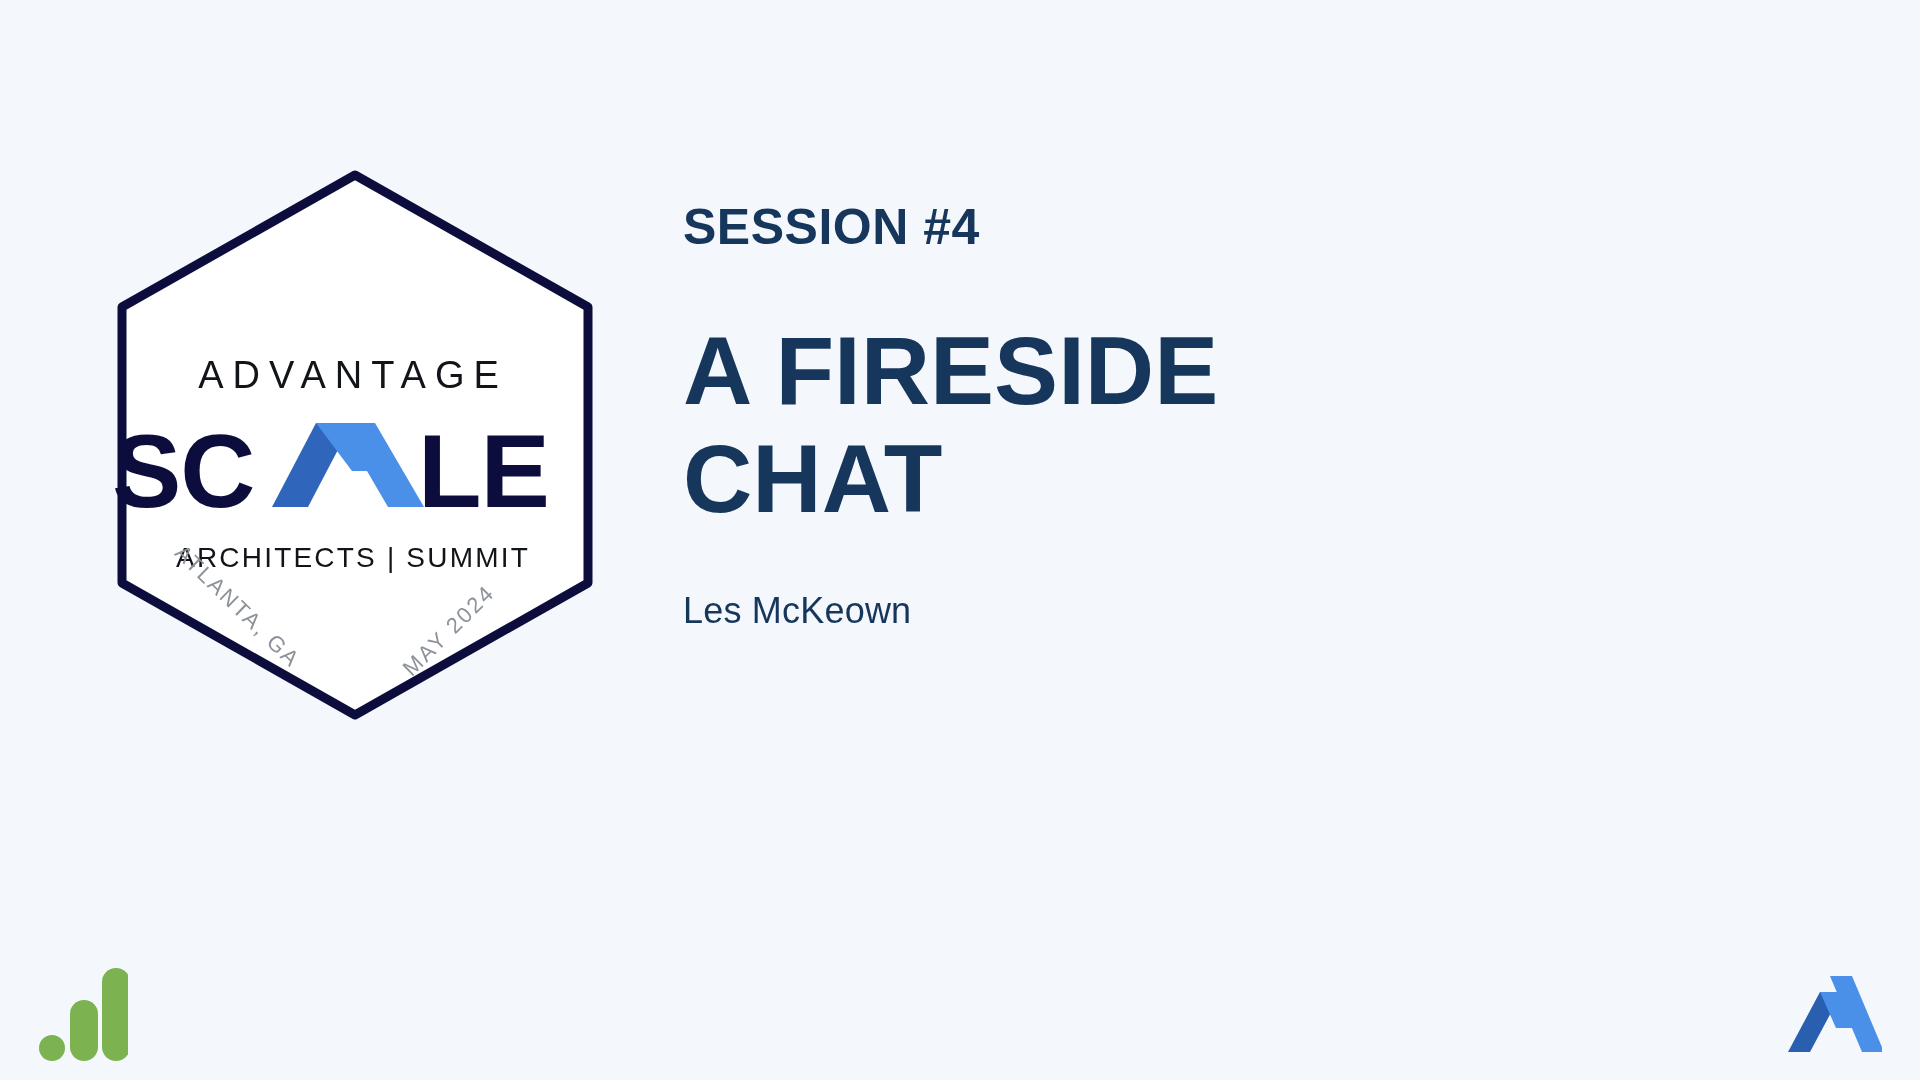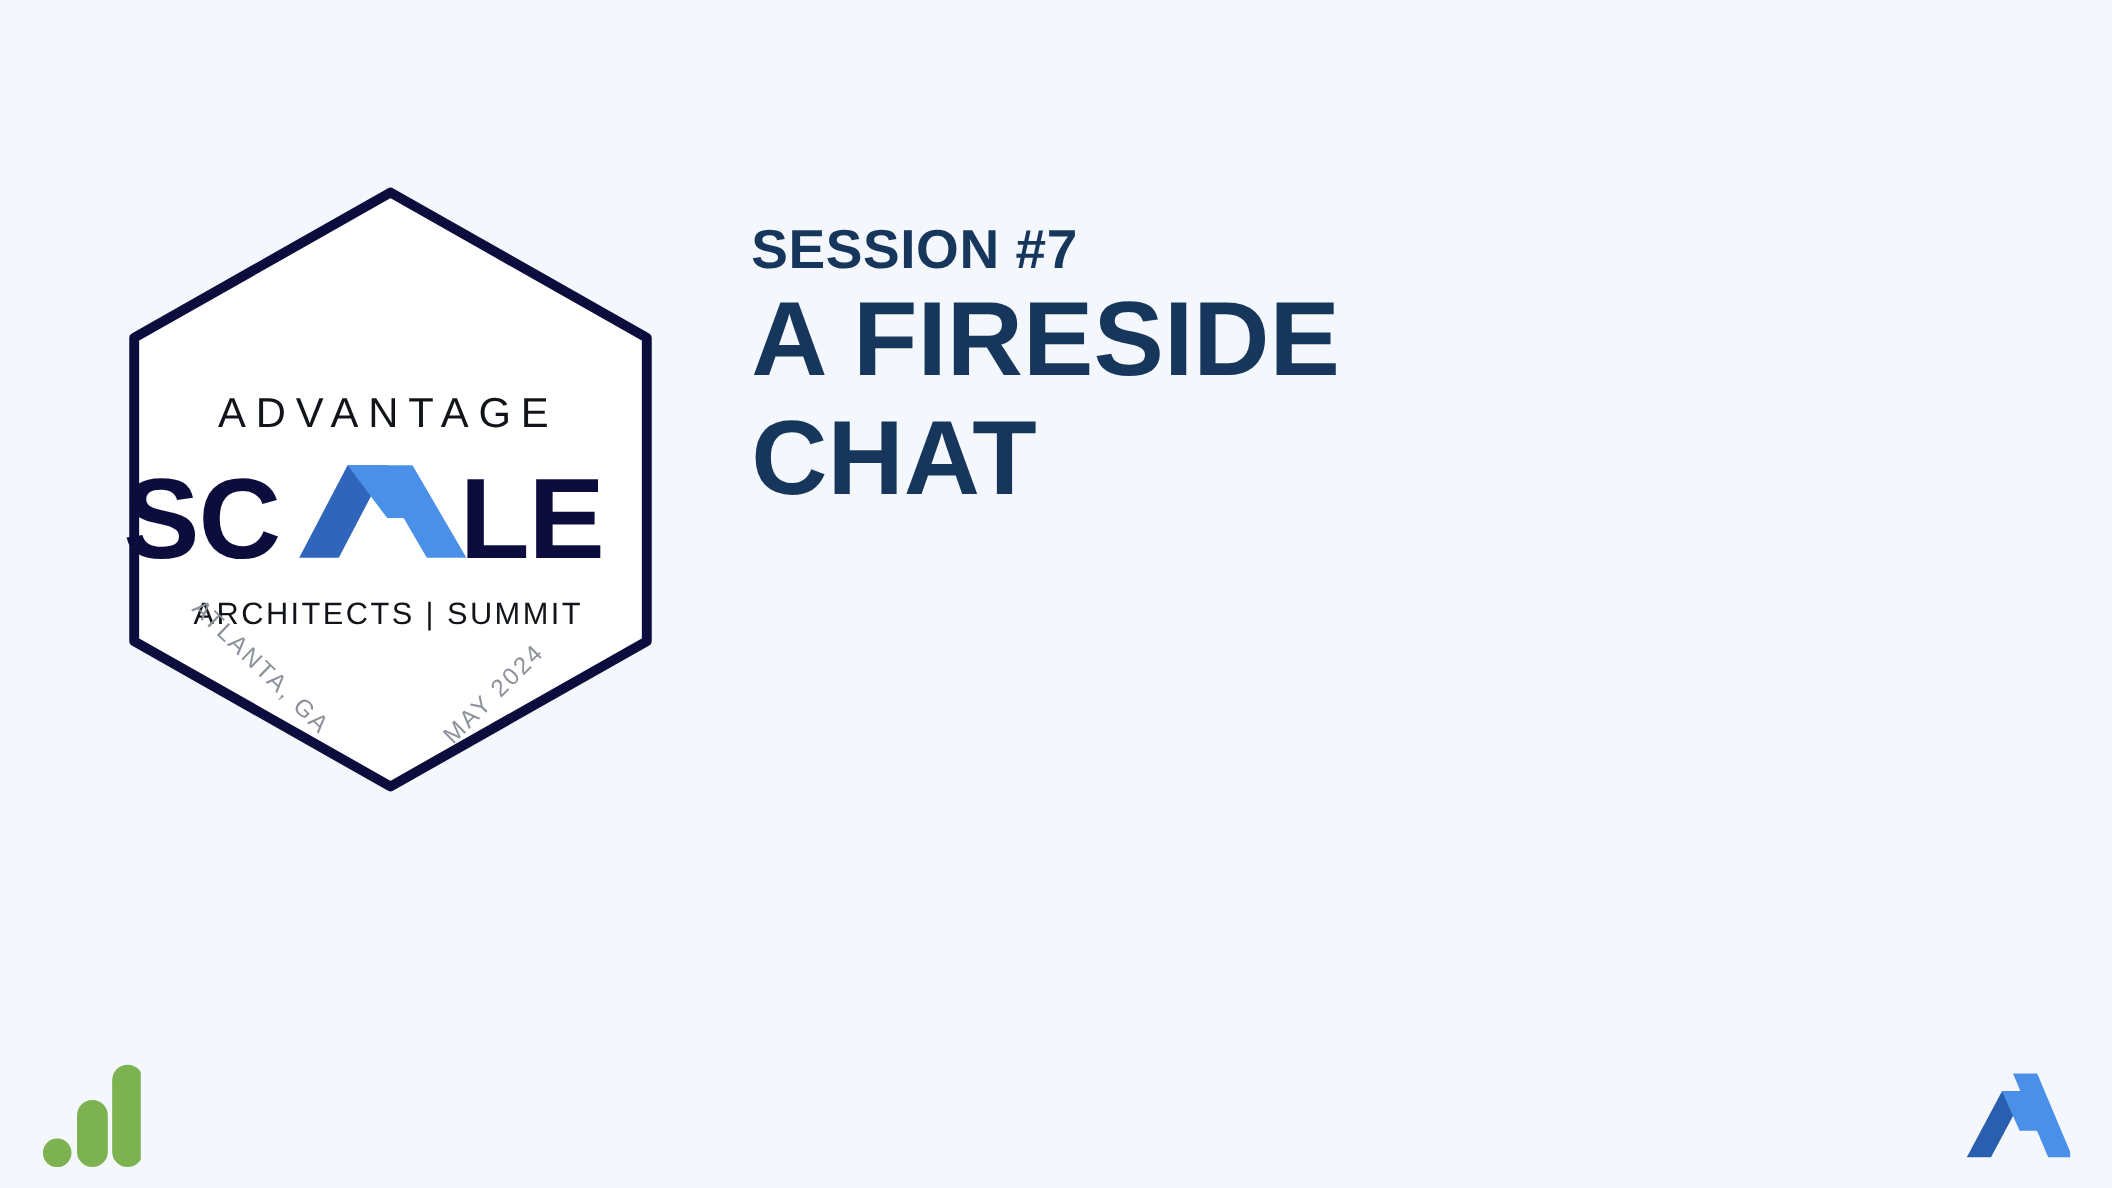--- a/index.html
+++ b/index.html
@@ -54,20 +54,21 @@
     width:900px;
   }
   #session-label {
     font-size:50px;
     font-weight:bold;
     color:#16365c;
     letter-spacing:0.5px;
     line-height:1.1;
   }
   #session-title {
+    margin-top:62px;
     font-size:96px;
     font-weight:bold;
     color:#16365c;
     line-height:1.12;
     letter-spacing:0px;
     max-width:620px;
   }
   #speaker-name {
     margin-top:58px;
     font-size:36px;
@@ -135,24 +136,25 @@
         <textPath href="#arcLeft" startOffset="8%">ATLANTA, GA</textPath>
       </text>
 
       <text class="badge-curve-text">
         <textPath href="#arcRight" startOffset="8%">MAY 2024</textPath>
       </text>
     </svg>
   </div>
 
   <div id="content">
-    <div id="session-label">SESSION #7</div>
+    <div id="session-label">SESSION #4</div>
 
     <div id="session-title">A FIRESIDE CHAT</div>
 
+    <div id="speaker-name">Les McKeown</div>
   </div>
 
   <div id="logo-left">
     <svg viewBox="0 0 90 96" xmlns="http://www.w3.org/2000/svg">
       <circle cx="14" cy="82" r="13" fill="#7cb24f"></circle>
       <rect x="32" y="34" width="28" height="61" rx="14" fill="#7cb24f"></rect>
       <rect x="64" y="2" width="28" height="93" rx="14" fill="#7cb24f"></rect>
     </svg>
   </div>
 

